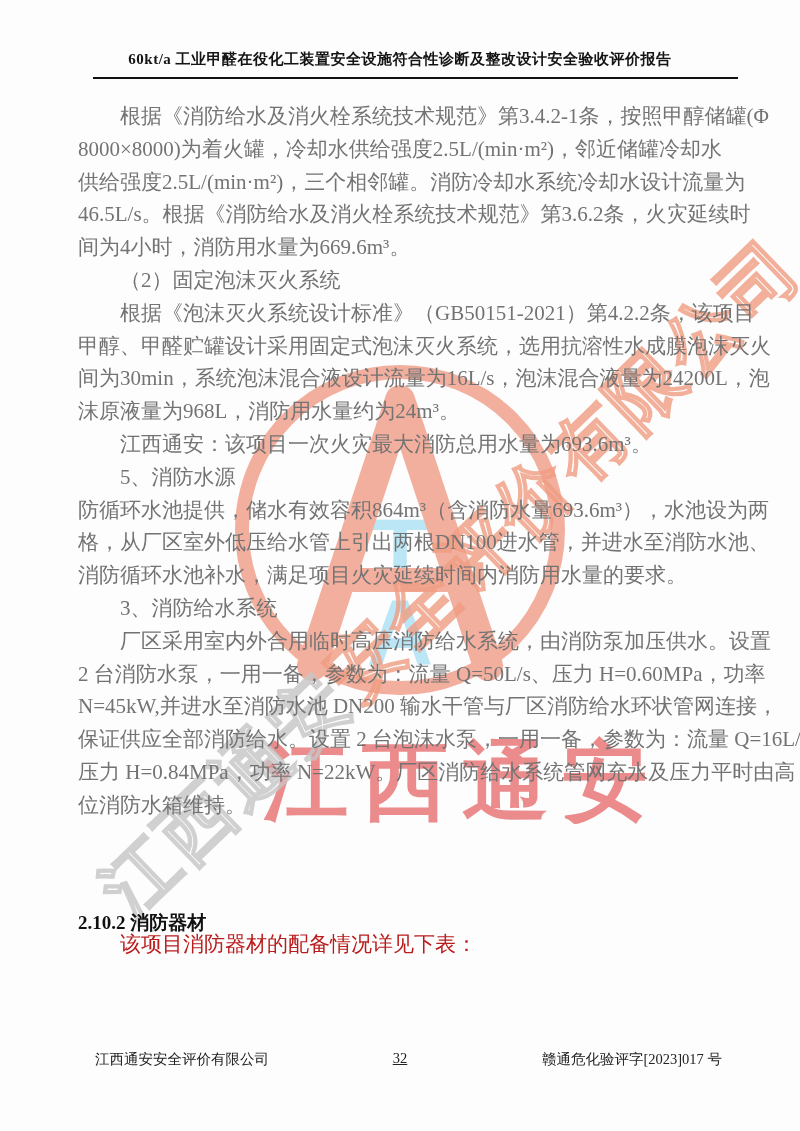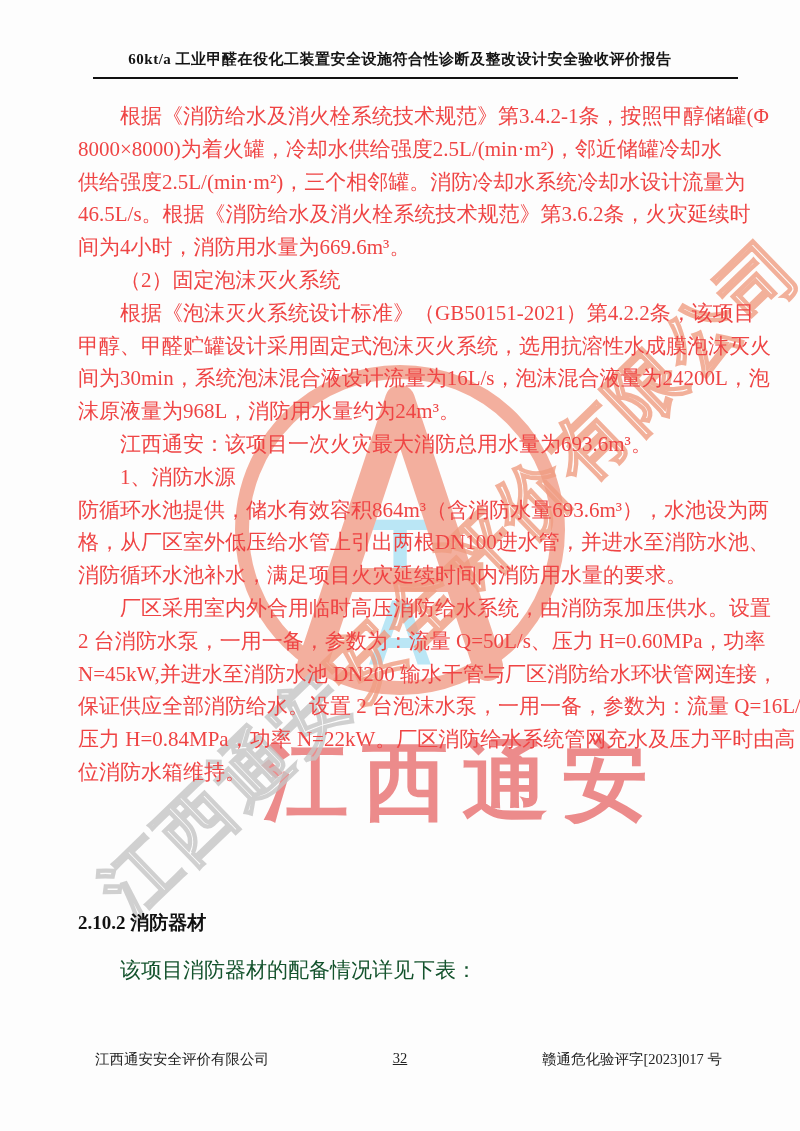--- a/index.html
+++ b/index.html
@@ -16,25 +16,25 @@
   .wm-stamp{left:228px;top:358px;width:344px;height:344px;opacity:.62;}
   .wm-red{left:262px;top:724px;font-size:86px;font-weight:bold;letter-spacing:14px;
           color:rgba(222,46,46,.55);white-space:nowrap;font-family:"Liberation Serif",serif;}
   .wm-diag{left:80px;top:868px;transform:rotate(-44deg);transform-origin:0 0;
            font-size:74px;font-weight:bold;letter-spacing:4px;white-space:nowrap;
            color:transparent;-webkit-text-stroke:2px #c6c6c6;opacity:.8;}
   .wm-diag .seg2{-webkit-text-stroke-color:#f09d82;}
 
   
   .body{position:absolute;left:78px;top:100px;width:662px;z-index:2;}
-  .bline{height:32.8px;line-height:32.8px;font-size:21px;color:#ef4444;white-space:nowrap;}
+  .bline{height:32.8px;line-height:32.8px;font-size:21px;color:#737373;white-space:nowrap;}
   .bline.ind{text-indent:42px;}
   .sec-heading{position:absolute;left:78px;top:910px;z-index:2;font-size:19px;
                font-weight:bold;color:#111;}
-  .closing{position:absolute;left:78px;top:956px;z-index:2;font-size:21px;color:#14532d;
+  .closing{position:absolute;left:78px;top:930px;z-index:2;font-size:21px;color:#b91c1c;
            text-indent:42px;white-space:nowrap;font-family:Liberation Mono, monospace;}
 
   
   .footer{position:absolute;left:0;top:1050px;width:100%;z-index:2;font-size:14.5px;color:#222;}
   .footer .f-left{position:absolute;left:95px;}
   .footer .f-center{position:absolute;left:0;width:100%;text-align:center;text-decoration:underline;}
   .footer .f-right{position:absolute;right:78px;text-align:right;}
 </style>
 </head>
 <body>
@@ -61,24 +61,25 @@
     <div class="bline">8000×8000)为着火罐，冷却水供给强度2.5L/(min·m²)，邻近储罐冷却水</div>
     <div class="bline">供给强度2.5L/(min·m²)，三个相邻罐。消防冷却水系统冷却水设计流量为</div>
     <div class="bline">46.5L/s。根据《消防给水及消火栓系统技术规范》第3.6.2条，火灾延续时</div>
     <div class="bline">间为4小时，消防用水量为669.6m³。</div>
     <div class="bline ind">（2）固定泡沫灭火系统</div>
     <div class="bline ind">根据《泡沫灭火系统设计标准》（GB50151-2021）第4.2.2条，该项目</div>
     <div class="bline">甲醇、甲醛贮罐设计采用固定式泡沫灭火系统，选用抗溶性水成膜泡沫灭火</div>
     <div class="bline">间为30min，系统泡沫混合液设计流量为16L/s，泡沫混合液量为24200L，泡</div>
     <div class="bline">沫原液量为968L，消防用水量约为24m³。</div>
     <div class="bline ind">江西通安：该项目一次火灾最大消防总用水量为693.6m³。</div>
-    <div class="bline ind">1、消防水源</div>
+    <div class="bline ind">5、消防水源</div>
     <div class="bline">防循环水池提供，储水有效容积864m³（含消防水量693.6m³），水池设为两</div>
     <div class="bline">格，从厂区室外低压给水管上引出两根DN100进水管，并进水至消防水池、</div>
     <div class="bline">消防循环水池补水，满足项目火灾延续时间内消防用水量的要求。</div>
+    <div class="bline ind">3、消防给水系统</div>
     <div class="bline ind">厂区采用室内外合用临时高压消防给水系统，由消防泵加压供水。设置</div>
     <div class="bline">2 台消防水泵，一用一备，参数为：流量 Q=50L/s、压力 H=0.60MPa，功率</div>
     <div class="bline">N=45kW,并进水至消防水池 DN200 输水干管与厂区消防给水环状管网连接，</div>
     <div class="bline">保证供应全部消防给水。设置 2 台泡沫水泵，一用一备，参数为：流量 Q=16L/s、</div>
     <div class="bline">压力 H=0.84MPa，功率 N=22kW。厂区消防给水系统管网充水及压力平时由高</div>
     <div class="bline">位消防水箱维持。</div>
   </main>
 
   <div class="sec-heading">2.10.2 消防器材</div>
   <div class="closing">该项目消防器材的配备情况详见下表：</div>

